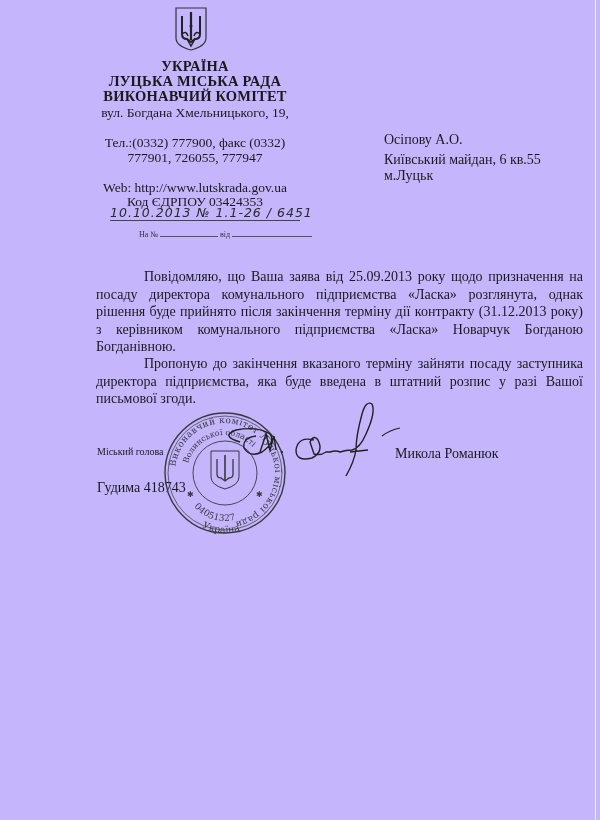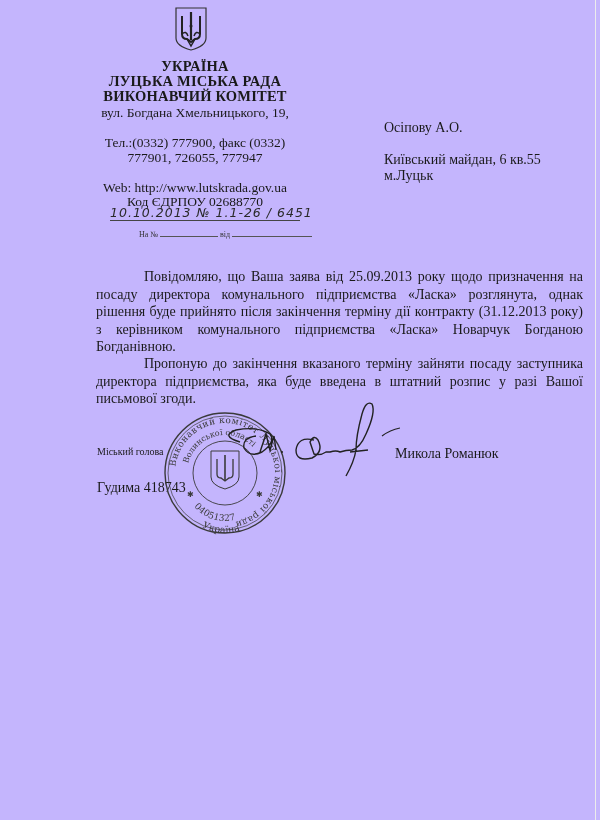--- a/index.html
+++ b/index.html
@@ -87,21 +87,21 @@
       vertical-align: baseline;
     }
     
     .addressee {
       position: absolute;
       left: 384px;
       top: 116px;
       font-size: 14px;
       line-height: 16px;
     }
-    .addressee .name { position: absolute; top: 4px; white-space: nowrap; text-align: center; }
+    .addressee .name { position: absolute; top: 16px; white-space: nowrap; text-align: center; }
     .addressee .addr1 { position: absolute; top: 36px; white-space: nowrap; }
     .addressee .addr2 { position: absolute; top: 52px; white-space: nowrap; }
     
     .body-text {
       position: absolute;
       left: 96px;
       width: 487px;
       font-size: 14px;
       line-height: 17.5px;
       text-align: justify;
@@ -158,21 +158,21 @@
       <path d="M13,33 L17,40 L21,33" fill="none" stroke="#222" stroke-width="1.5"></path>
       <circle cx="17" cy="20" r="1.5" fill="#222"></circle>
     </svg>
     <div class="lh-title" style="top:57px;">УКРАЇНА</div>
     <div class="lh-title" style="top:72px;">ЛУЦЬКА МІСЬКА РАДА</div>
     <div class="lh-title" style="top:87px;">ВИКОНАВЧИЙ КОМІТЕТ</div>
     <div class="lh-line" style="top:105px;">вул. Богдана Хмельницького, 19,</div>
     <div class="lh-line" style="top:135px;">Тел.:(0332) 777900, факс (0332)</div>
     <div class="lh-line" style="top:150px;">777901, 726055, 777947</div>
     <div class="lh-line" style="top:180px;">Web: http://www.lutskrada.gov.ua</div>
-    <div class="lh-line" style="top:194px;">Код ЄДРПОУ 02688770</div>
+    <div class="lh-line" style="top:194px;">Код ЄДРПОУ 03424353</div>
   </div>
 
   <div class="handwritten">10.10.2013 № 1.1-26 / 6451</div>
 
   <div class="ref-line">
     <span>На №</span>
     <span class="blank" style="width:58px;"></span>
     <span>від</span>
     <span class="blank" style="width:80px;"></span>
   </div>

